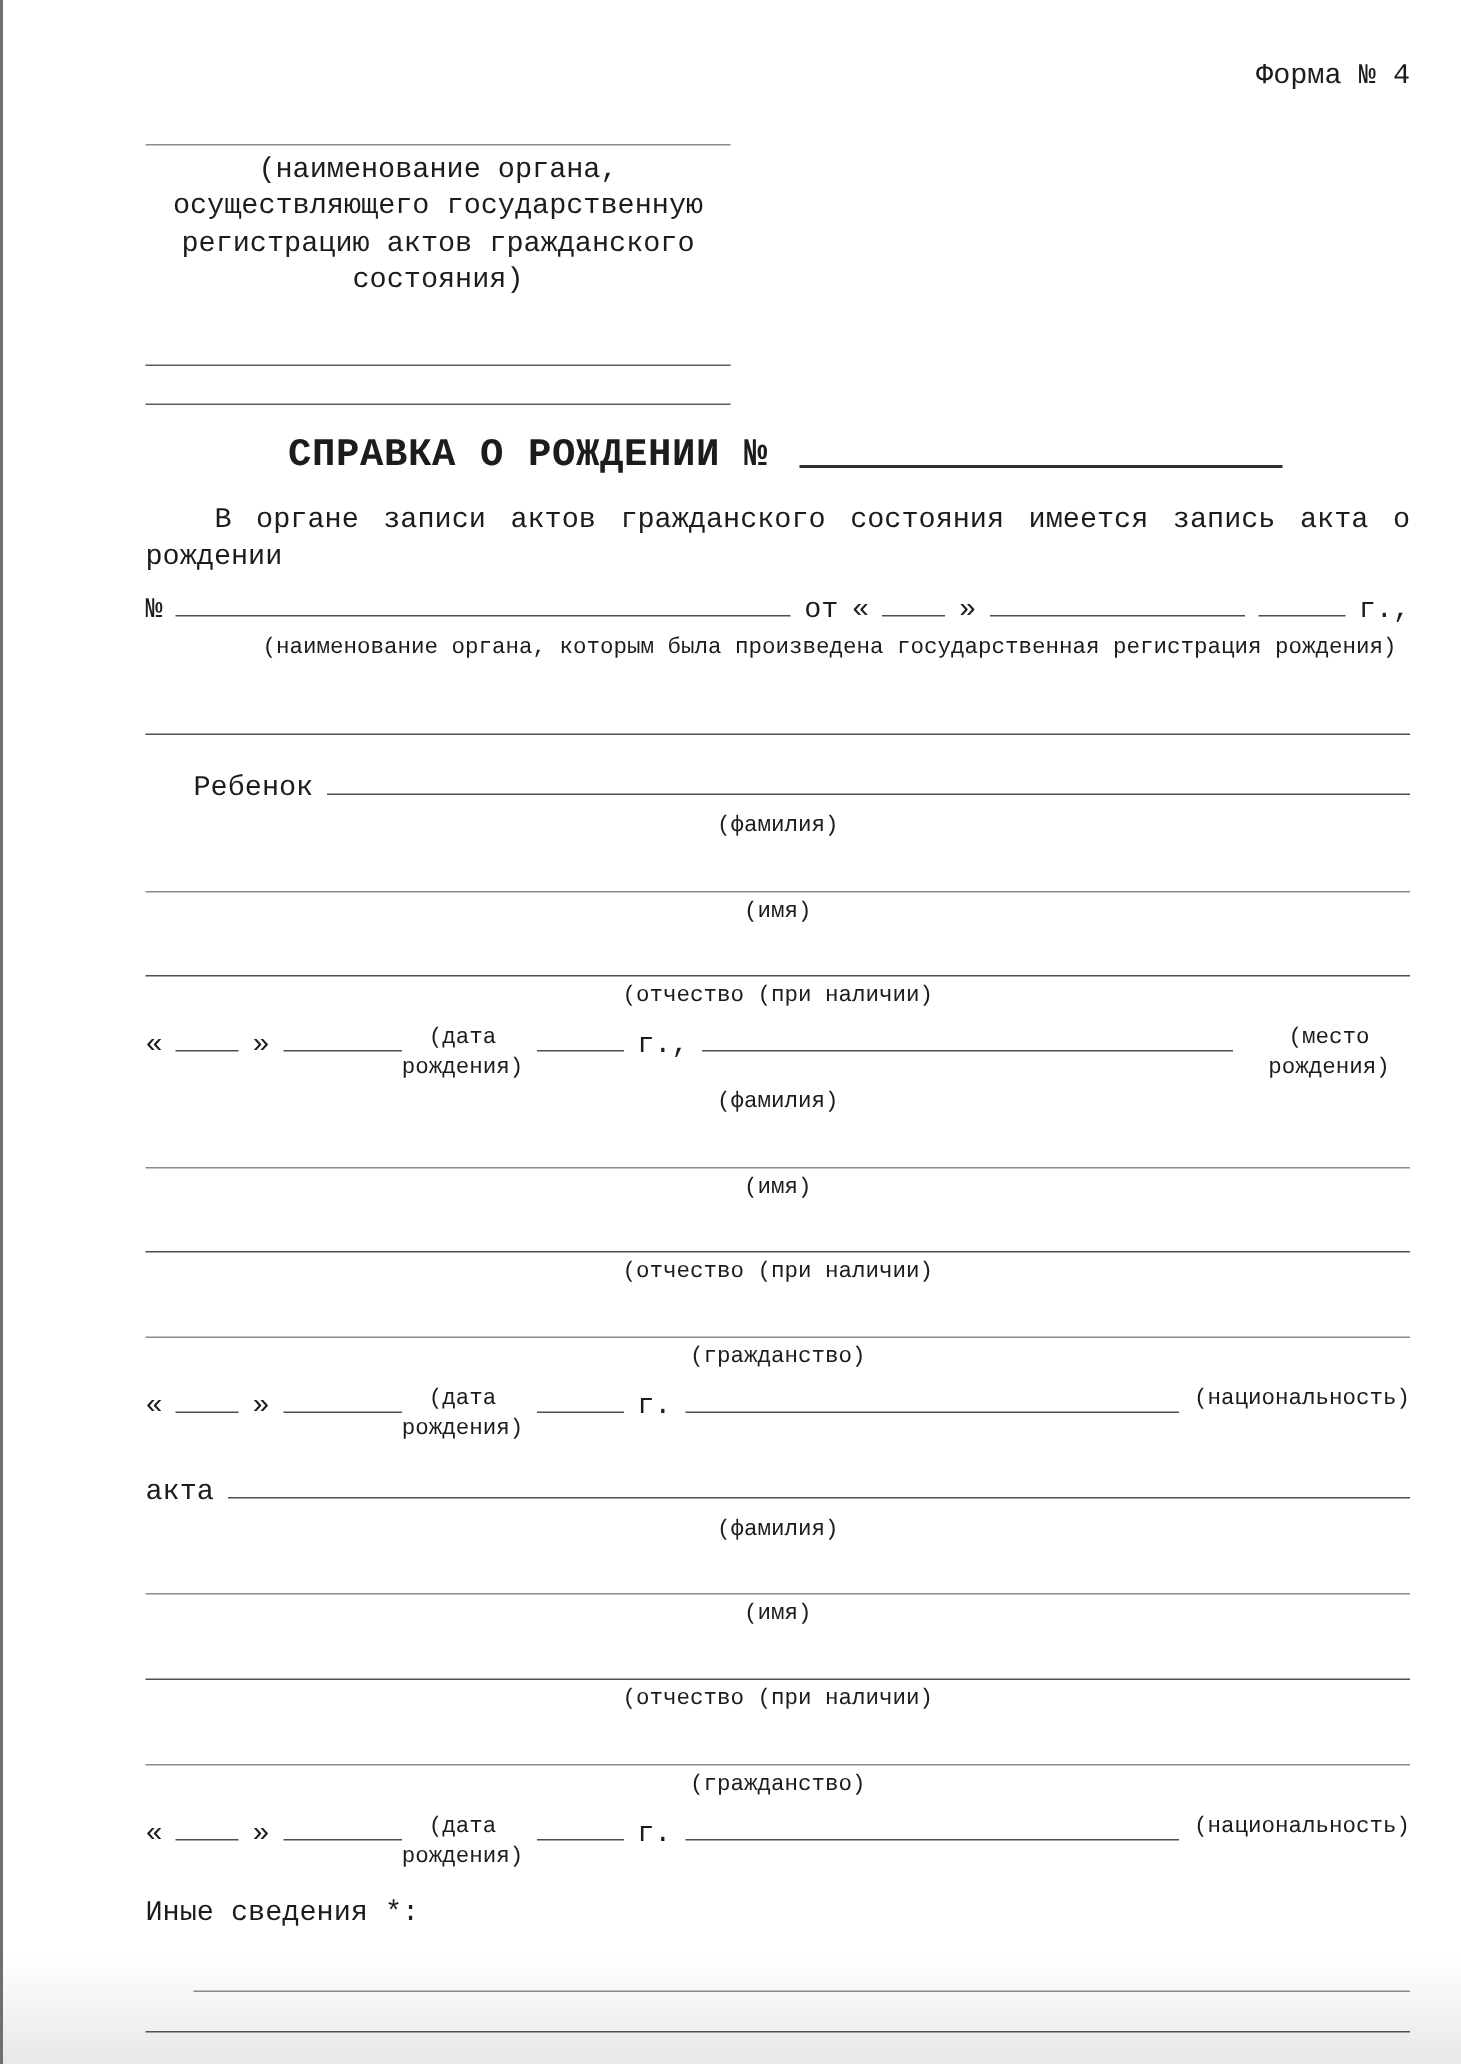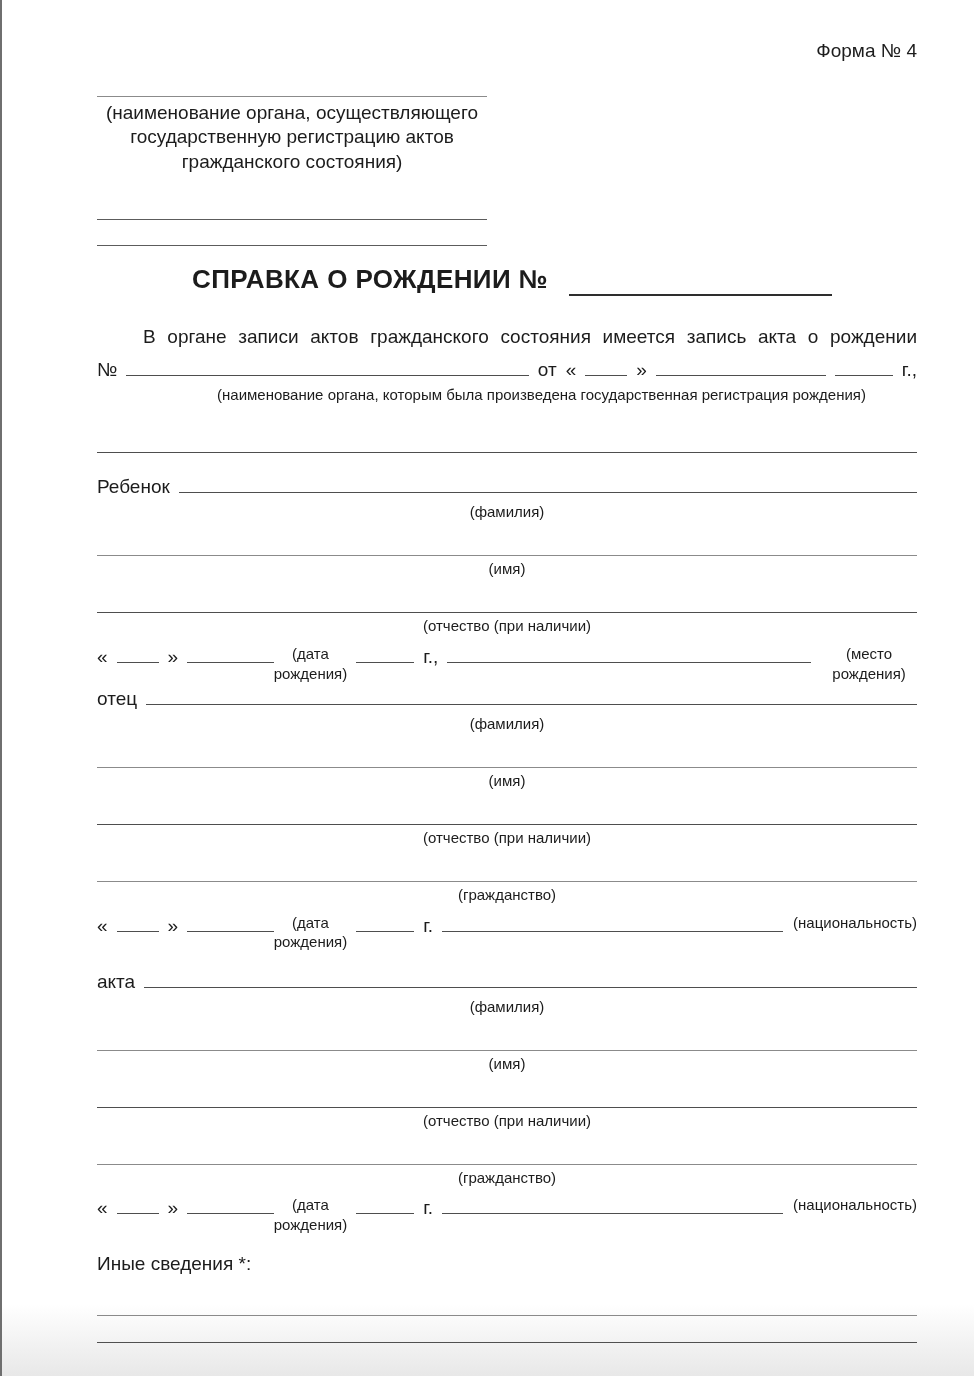--- a/index.html
+++ b/index.html
@@ -3,22 +3,22 @@
 <meta charset="utf-8">
 <style>
   * { margin: 0; padding: 0; box-sizing: border-box; }
   html, body { background: #fff; }
   .page {
     position: relative;
     width: 974px;
     height: 1376px;
     background: #fff;
     border-left: 2px solid #6f6f6f;
-    padding: 38px 57px 0 95px;
-    font-family: Liberation Sans, sans-serif;
+    padding: 38px 34px 0 95px;
+    font-family: Liberation Mono, monospace;
     font-size: 19px;
     line-height: 1.32;
     color: #1c1c1c;
     overflow: hidden;
   }
   .page::after {
     content: "";
     position: absolute;
     left: 0; right: 0; bottom: 0;
     height: 72px;
@@ -38,27 +38,27 @@
   .cap { display: block; font-size: 15px; text-align: center; margin-top: 3px; }
   .cap-row { font-size: 15px; text-align: center; margin-top: 3px; }
 
   .w42 { width: 42px; } .w58 { width: 58px; } .w160 { width: 160px; } .w170 { width: 170px; }
 
   .org-block { width: 390px; }
   .org-caption { font-size: 19px; line-height: 1.28; text-align: center; margin-top: 4px; padding: 0 4px; }
   .org-blank { border-bottom: 1.5px solid #5c5c5c; height: 26px; width: 390px; }
   .org-blank.first { margin-top: 20px; }
 
-  .title-row { display: flex; align-items: flex-end; margin: 16px 85px 0 95px; gap: 13px; }
+  .title-row { display: flex; align-items: flex-start; margin: 16px 85px 0 95px; gap: 13px; }
   .title { font-size: 26px; font-weight: bold; letter-spacing: 0.4px; white-space: nowrap; }
   .title-line { flex: 1; height: 26px; border-bottom: 2px solid #2e2e2e; margin-left: 8px; }
 
-  .intro { margin-top: 28px; text-align: justify; text-align-last: justify; text-indent: 46px; }
+  .intro { margin-top: 13px; text-align: justify; text-align-last: justify; text-indent: 46px; }
   .mt6 { margin-top: 5px; } .mt12 { margin-top: 12px; } .mt14 { margin-top: 14px; }
-  .mt18 { margin-top: 18px; } .mt26 { margin-top: 26px; }
+  .mt18 { margin-top: 18px; margin-left: 32px; } .mt26 { margin-top: 26px; }
   .cap-offset { margin-left: 69px; }
 
   .sec-label { margin-top: 16px; }
 </style>
 </head>
 <body>
 
 <div class="page">
 
   <div class="form-no">Форма № 4</div>
@@ -115,24 +115,20 @@
     </span>
     <span class="fl w58"></span>
     <span class="t">г.,</span>
     <span class="col grow">
       <span class="fl"></span>
       <span class="cap">(место рождения)</span>
     </span>
   </div>
 
 
-  <div class="frow">
-    <span class="t">отец</span>
-    <span class="fl grow"></span>
-  </div>
   <div class="cap-row">(фамилия)</div>
 
   <div class="fl gray mt12"></div>
   <div class="cap-row">(имя)</div>
 
   <div class="fl mt12"></div>
   <div class="cap-row">(отчество (при наличии)</div>
 
   <div class="fl gray mt12"></div>
   <div class="cap-row">(гражданство)</div>

